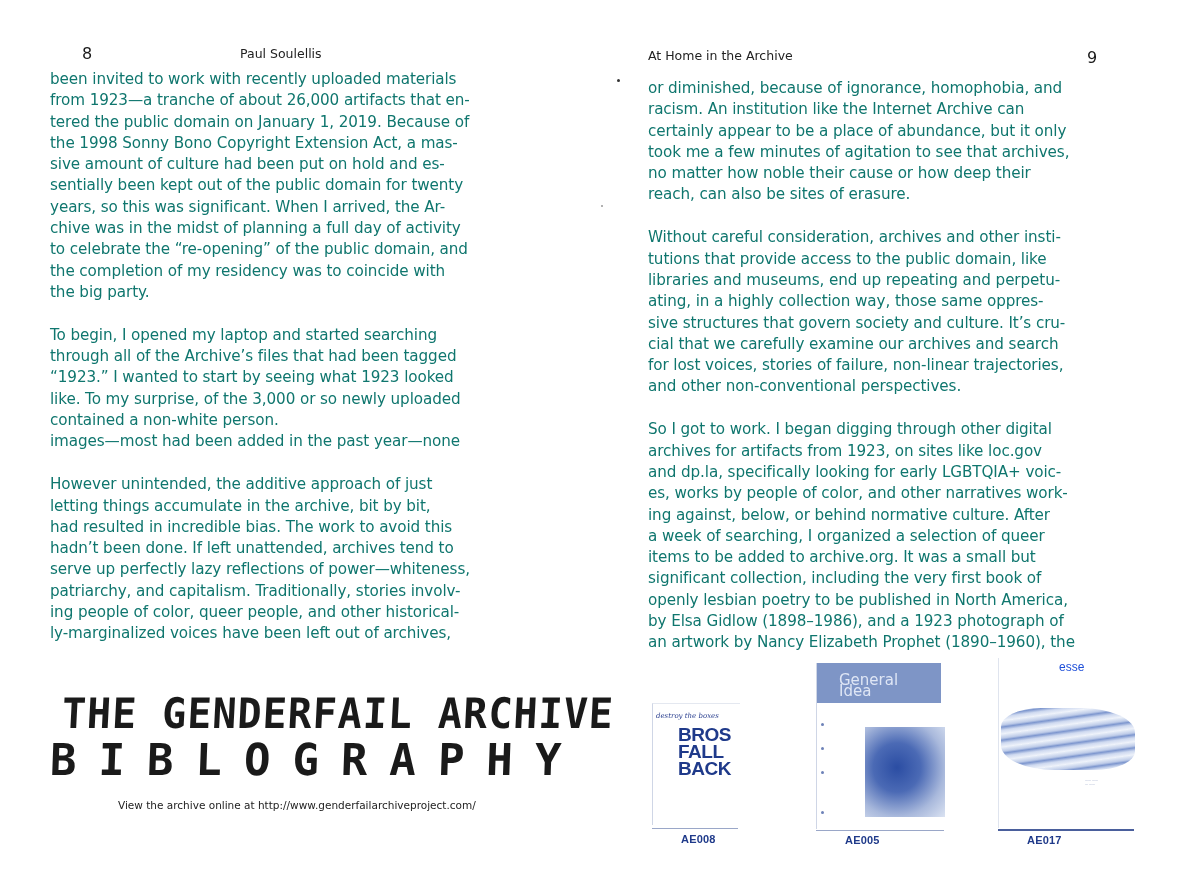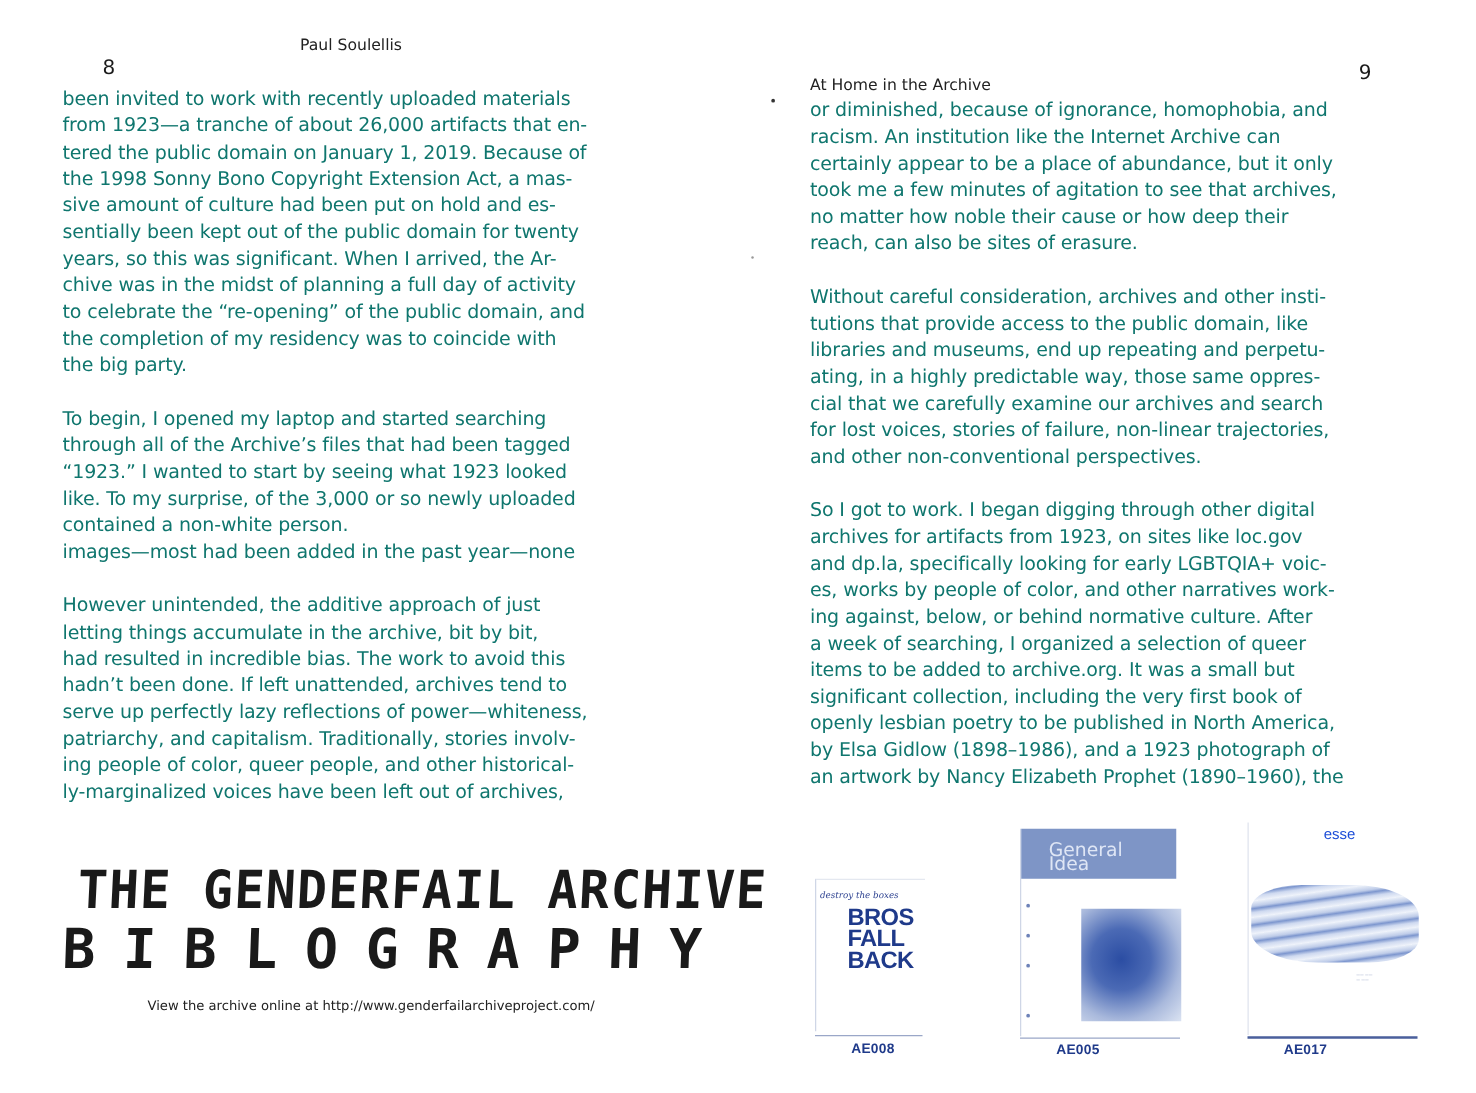--- a/index.html
+++ b/index.html
@@ -48,21 +48,21 @@
   .ae017 { left: 998px; top: 658px; width: 136px; height: 170px; border-left: 1px solid #dfe4ee; }
   .ae017-title { position: absolute; left: 60px; top: 2px; font-family: "Liberation Sans", sans-serif; font-size: 12px; color: #1d4ed8; }
   .ae017-art { position: absolute; left: 2px; top: 50px; width: 134px; height: 62px; background: repeating-linear-gradient(172deg, #e8eef8 0px, #b7c6e6 4px, #6f8bc9 6px, #c9d5ee 9px, #eef2fa 13px); border-radius: 30% 40% 30% 40%; opacity: 0.9; }
   .ae017-caption { position: absolute; left: 86px; top: 120px; font-size: 3px; color: #6d7fae; line-height: 4px; white-space: nowrap; }
 </style>
 </head>
 <body>
 
 <div class="page page-left">
   <div class="folio" style="left:82px; top:44px;">8</div>
-  <div class="running-head" style="left:240px; top:28px;">Paul Soulellis</div>
+  <div class="running-head" style="left:240px; top:46px;">Paul Soulellis</div>
 
   <div class="body-text left-body">
     <div>
       <p>been invited to work with recently uploaded materials</p>
       <p>from 1923—a tranche of about 26,000 artifacts that en-</p>
       <p>tered the public domain on January 1, 2019. Because of</p>
       <p>the 1998 Sonny Bono Copyright Extension Act, a mas-</p>
       <p>sive amount of culture had been put on hold and es-</p>
       <p>sentially been kept out of the public domain for twenty</p>
       <p>years, so this was significant. When I arrived, the Ar-</p>
@@ -94,41 +94,42 @@
   </div>
 
   <div class="biblio-title">
     <div class="biblio-line1">THE GENDERFAIL ARCHIVE</div>
     <div class="biblio-line2">BIBLOGRAPHY</div>
   </div>
   <div class="biblio-url">View the archive online at http://www.genderfailarchiveproject.com/</div>
 </div>
 
 <div class="page page-right">
-  <div class="running-head" style="left:58px; top:60px;text-align:right;">At Home in the Archive</div>
+  <div class="running-head" style="left:58px; top:48px;text-align:right;">At Home in the Archive</div>
   <div class="folio" style="left:497px; top:48px;">9</div>
 
   <div class="stray-dot" style="left:27px; top:79px;"></div>
   <div class="stray-dot" style="left:11px; top:205px; width:2px; height:2px; background:#999;"></div>
 
   <div class="body-text right-body">
     <div>
       <p>or diminished, because of ignorance, homophobia, and</p>
       <p>racism. An institution like the Internet Archive can</p>
       <p>certainly appear to be a place of abundance, but it only</p>
       <p>took me a few minutes of agitation to see that archives,</p>
       <p>no matter how noble their cause or how deep their</p>
       <p>reach, can also be sites of erasure.</p>
     </div>
     <div class="para-gap"></div>
     <div>
       <p>Without careful consideration, archives and other insti-</p>
       <p>tutions that provide access to the public domain, like</p>
       <p>libraries and museums, end up repeating and perpetu-</p>
-      <p>ating, in a highly predictable way, those same oppres-</p>
+      <p>ating, in a highly collection way, those same oppres-</p>
+      <p>sive structures that govern society and culture. It’s cru-</p>
       <p>cial that we carefully examine our archives and search</p>
       <p>for lost voices, stories of failure, non-linear trajectories,</p>
       <p>and other non-conventional perspectives.</p>
     </div>
     <div class="para-gap"></div>
     <div>
       <p>So I got to work. I began digging through other digital</p>
       <p>archives for artifacts from 1923, on sites like loc.gov</p>
       <p>and dp.la, specifically looking for early LGBTQIA+ voic-</p>
       <p>es, works by people of color, and other narratives work-</p>

